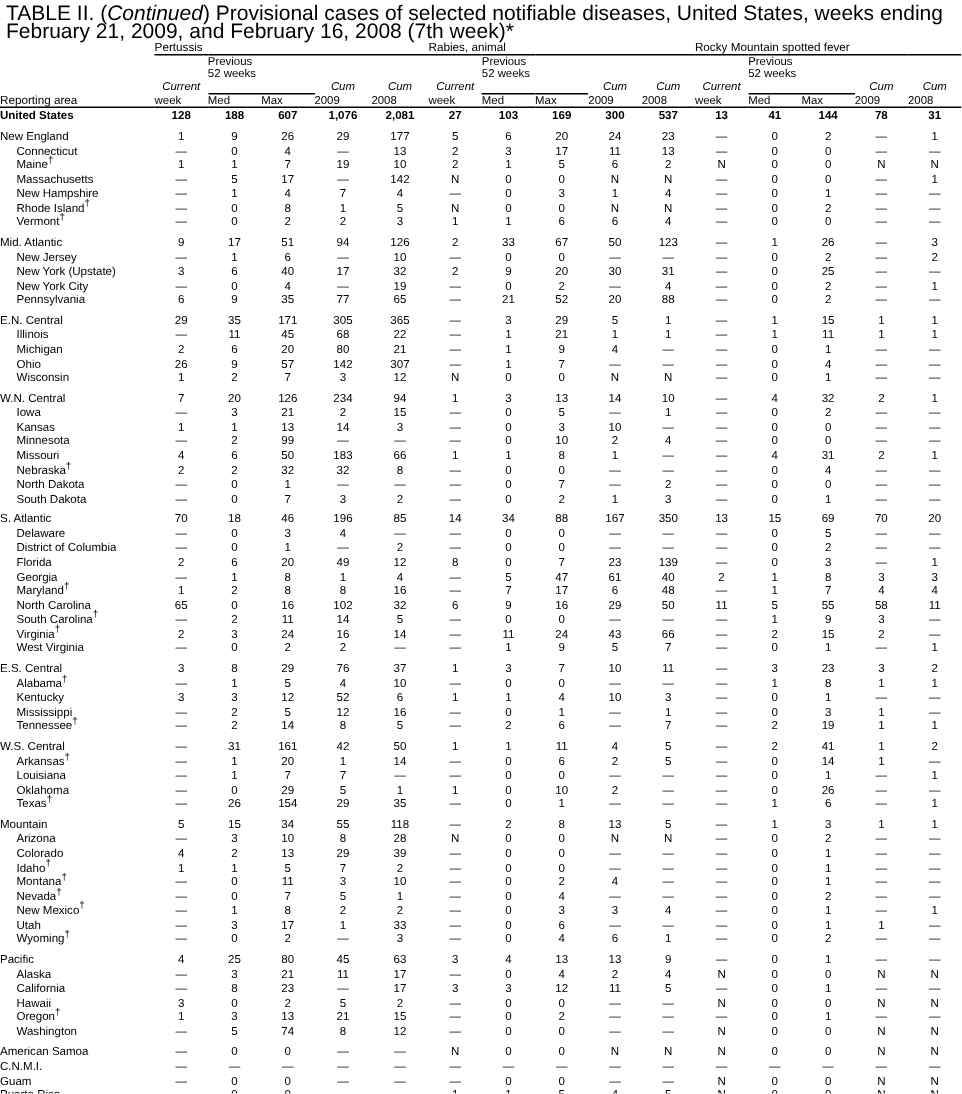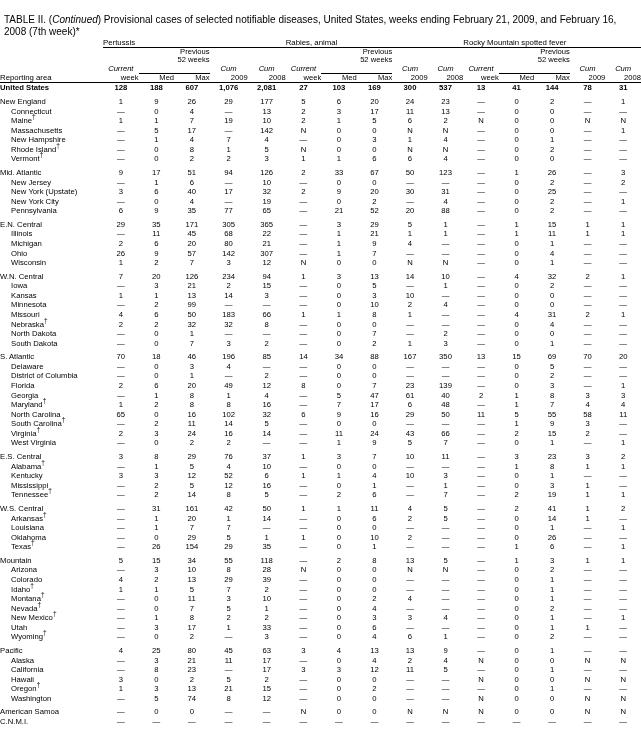--- a/index.html
+++ b/index.html
@@ -15,25 +15,24 @@
     overflow: hidden;
   }
   #page {
     position: relative;
     width: 641px;
     height: 729px;
     padding: 0;
     box-sizing: border-box;
   }
   .title {
-    font-size: 10px;
+    font-size: 14px;
     line-height: 11.5px;
     padding: 3px 4px 1px 4px;
     font-weight: normal;
-    margin-top: 11px;
   }
   .title em { font-style: italic; }
   .sup { font-size: 6.5px; vertical-align: super; line-height: 0; }
 
   table.tbl {
     border-collapse: collapse;
     width: 641px;
     table-layout: fixed;
     font-size: 7.6px;
   }
@@ -50,37 +49,37 @@
 
   
   .hgroup {
     text-align: left;
     font-size: 7.8px;
     font-weight: bold;
     padding-bottom: 1px;
     border-bottom: 1.1px solid #000;
   }
   .hprev {
-    text-align: right;
+    text-align: left;
     font-size: 7.6px;
     font-weight: bold;
     line-height: 8.4px;
     padding-bottom: 1px;
   }
   .hprevline { border-bottom: 1.1px solid #000; }
   .hsub {
     text-align: center;
     font-size: 7.6px;
     font-weight: bold;
     line-height: 8.4px;
     padding-bottom: 1px;
     font-style: italic;
   }
   .hsub2 {
-    text-align: right;
+    text-align: left;
     font-size: 7.6px;
     font-weight: bold;
     line-height: 8.4px;
     padding-bottom: 1px;
     vertical-align: bottom;
   }
   .harea {
     text-align: left;
     font-size: 7.8px;
     font-weight: bold;

